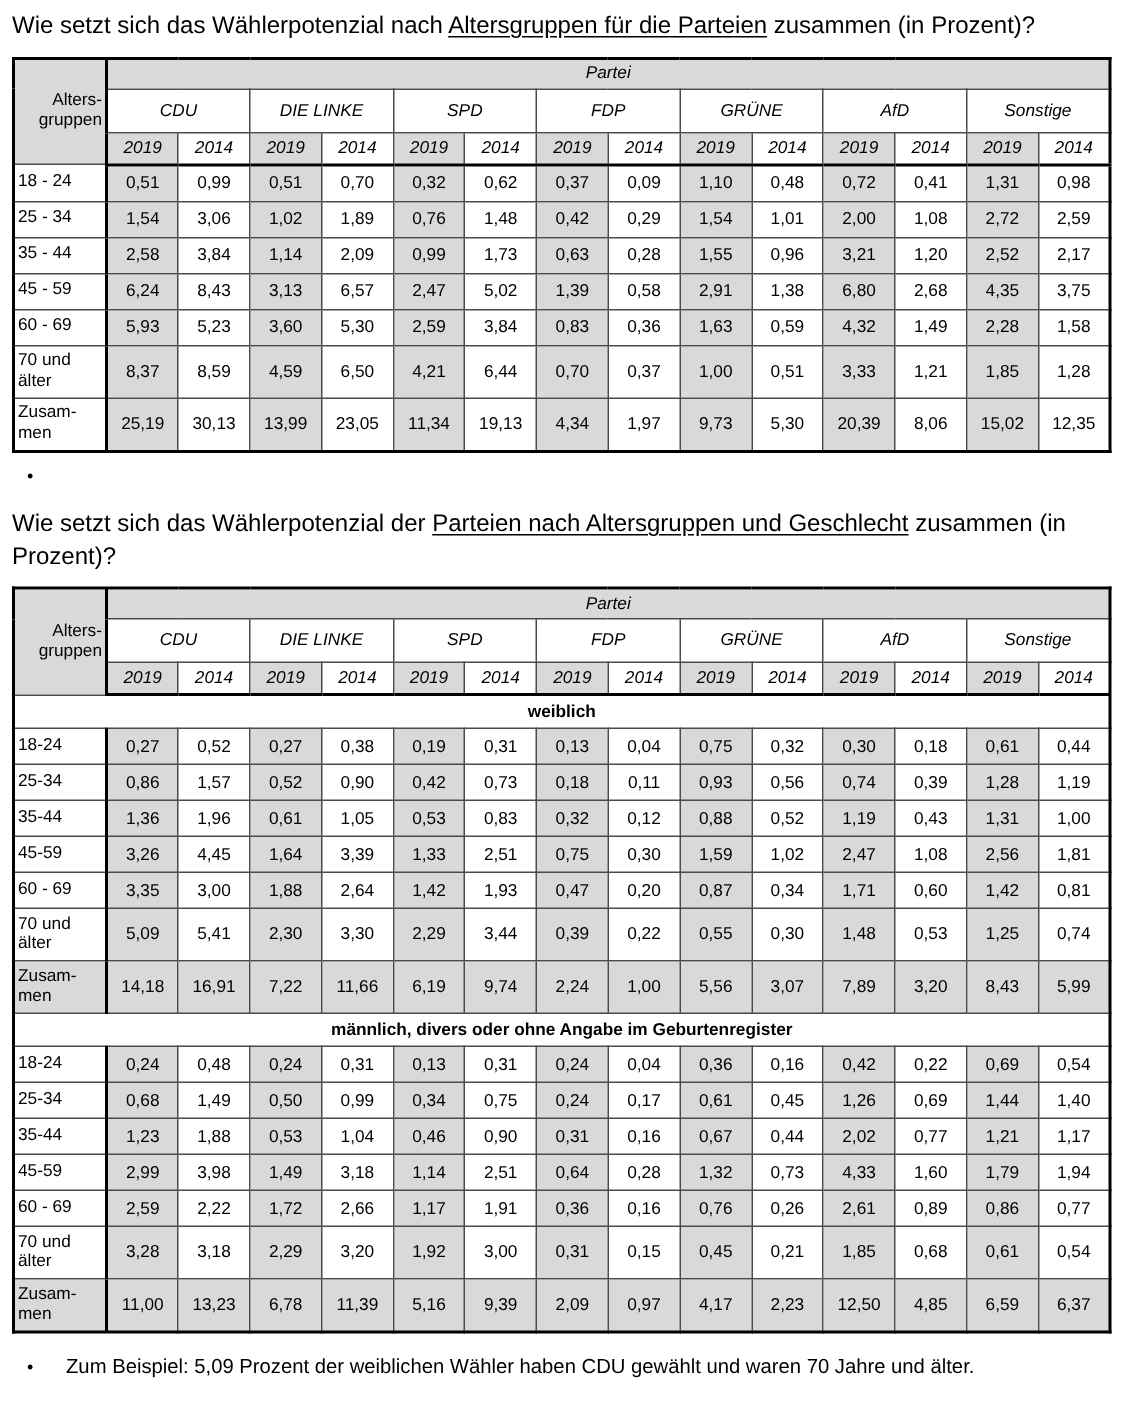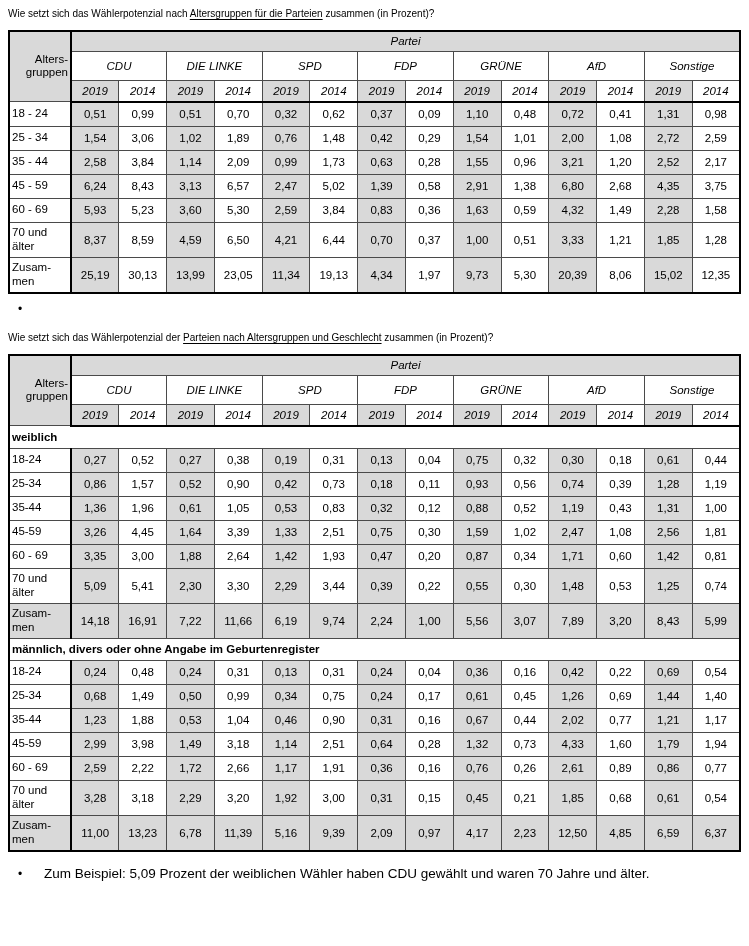--- a/index.html
+++ b/index.html
@@ -6,21 +6,21 @@
     --shade:#d9d9d9;
     --thin:#4a4a4a;
     --thick:#000000;
   }
   html,body{
     margin:0;padding:0;background:#fff;color:#000;
     width:749px;height:946px;overflow:hidden;
     font-family:"Liberation Sans","DejaVu Sans",sans-serif;
   }
   .page{padding:5px 8px 0 8px;}
-  .title{font-size:10px;line-height:1.35;margin:2px 0 9px 0;}
+  .title{font-size:16px;line-height:1.35;margin:2px 0 9px 0;}
   .title .u{text-decoration:underline;text-underline-offset:2px;}
   table.data{
     border-collapse:collapse;table-layout:fixed;width:733px;
     border:2px solid var(--thick);
     font-size:11.5px;
   }
   table.data th,table.data td{
     border:1px solid var(--thin);
     padding:0 2px;vertical-align:middle;font-weight:normal;
     overflow:hidden;
@@ -28,21 +28,21 @@
   .sh{background:var(--shade);}
   .b{font-weight:bold;text-align:center;font-style:italic;}
   .tl{border-left:2.5px solid var(--thick) !important;}
   .hb{border-bottom:2.5px solid var(--thick) !important;}
   .age{font-weight:bold;text-align:right;white-space:pre-line;line-height:1.15;}
   .hr1 th{height:19px;}
   .hr2 th{height:28px;margin-left:44px;}
   .hr3 th{height:20px;}
   tr.short th,tr.short td{height:23px;}
   tr.tall th,tr.tall td{height:34px;}
-  tr.band td{height:21px;font-weight:bold;text-align:left;background:#fff;}
+  tr.band td{height:21px;font-weight:bold;text-align:center;background:#fff;}
   .lbl{text-align:left;padding-left:5px;white-space:pre-line;line-height:1.15;}
   .val{text-align:center;}
   .note{display:flex;align-items:flex-start;font-size:13.5px;line-height:1.38;margin:6px 0 4px 2px;}
   .note .dot{width:26px;flex:0 0 26px;text-align:left;padding-left:8px;font-size:12px;line-height:1.55;}
   .gap-top{margin-top:13px;}
   .title2{margin:13px 0 9px 0;}
 </style>
 </head>
 <body>
 

